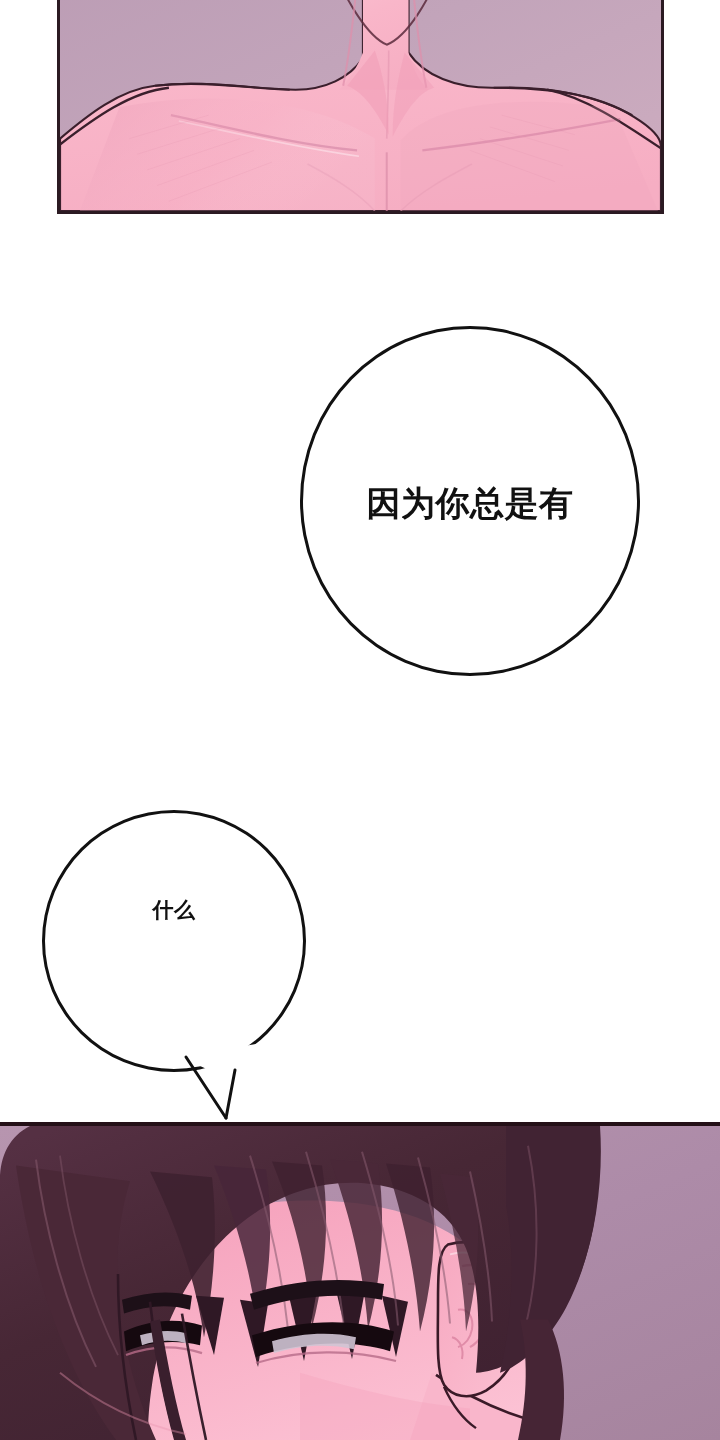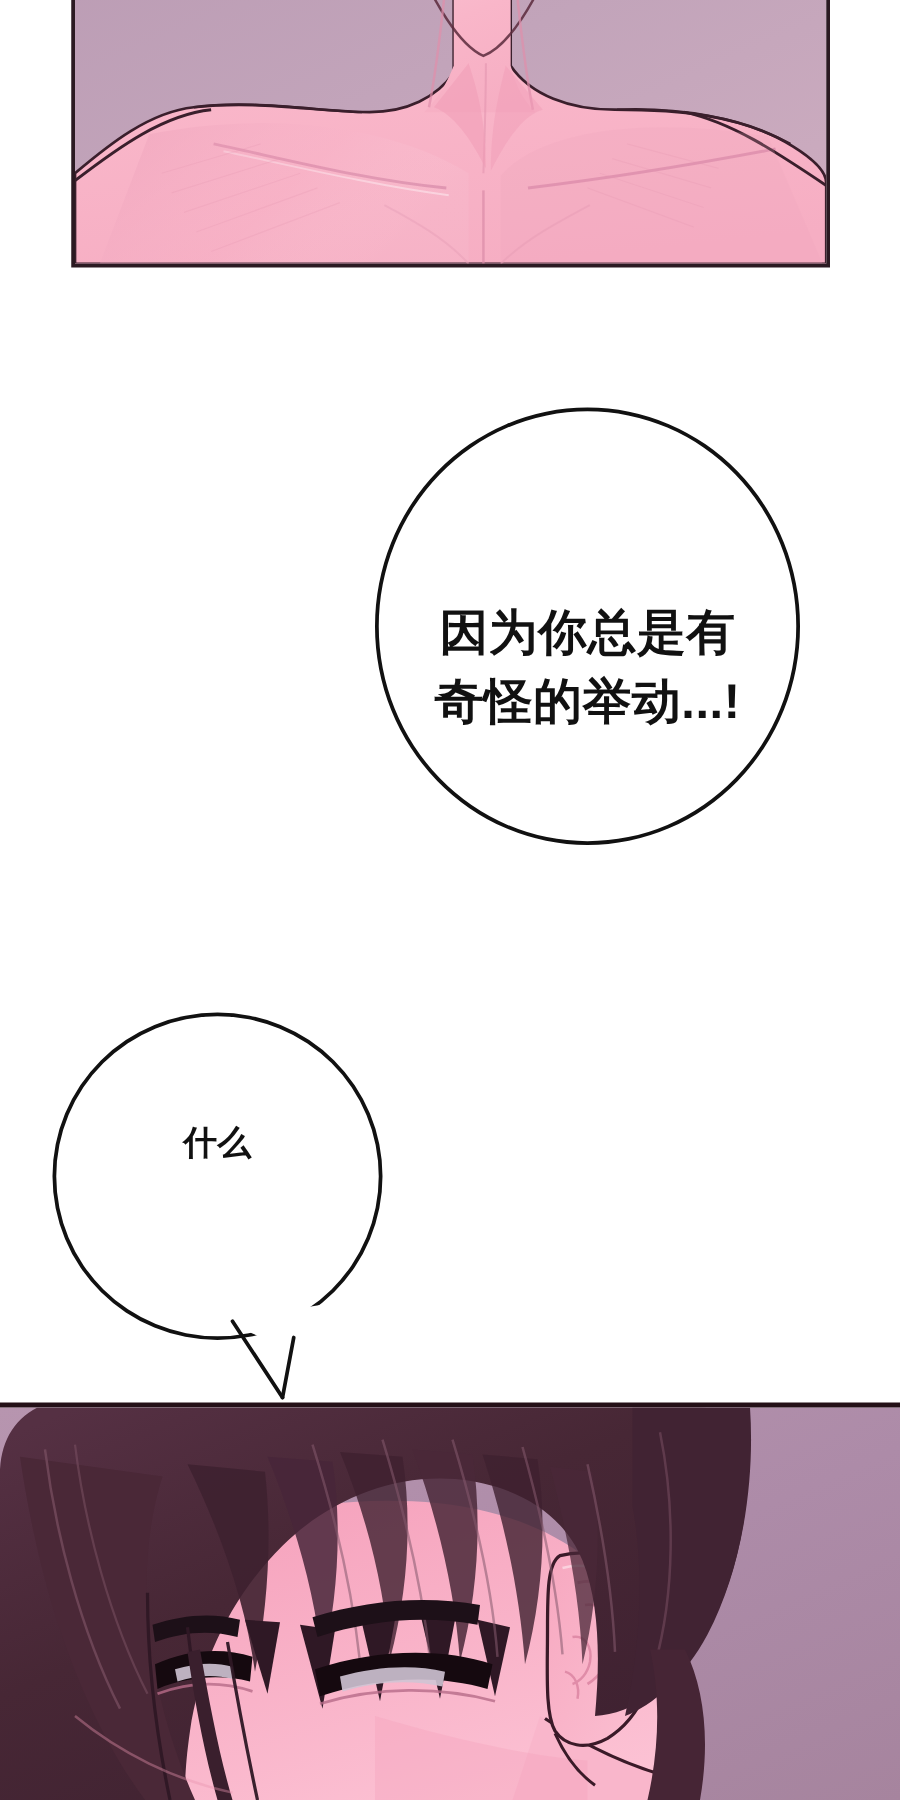--- a/index.html
+++ b/index.html
@@ -76,31 +76,31 @@
   }
 
   #bubble-1 {
     left: 300px;
     top: 326px;
     width: 340px;
     height: 350px;
     padding-top: 150px;
     justify-content: flex-start;
   }
-  #bubble-1 .line { font-size: 39px; }
+  #bubble-1 .line { font-size: 34px; }
 
   #bubble-2 {
     left: 42px;
     top: 810px;
     width: 264px;
     height: 262px;
     padding-top: 82px;
     justify-content: flex-start;
   }
-  #bubble-2 .line { font-size: 27px; }
+  #bubble-2 .line { font-size: 21px; }
 
   
   #tail-2 {
     position: absolute;
     left: 150px;
     top: 1030px;
     width: 140px;
     height: 100px;
     overflow: visible;
   }
@@ -184,21 +184,20 @@
         <path d="M508,228 L424,200"></path>
           <path d="M500,244 L414,212"></path>
       </g>
 
       <rect x="303" y="-22" width="50" height="26" rx="6" fill="#ef8ba6" stroke="#d4738e" stroke-width="1.4"></rect>
     </svg>
   </div>
 
   <div class="bubble" id="bubble-1">
     <div class="line">因为你总是有</div>
-    <div class="line">奇怪的举动...!</div>
   </div>
 
   <div class="bubble" id="bubble-2">
     <div class="line">什么</div>
   </div>
 
   <svg id="tail-2" viewBox="0 0 140 100">
     <path d="M34,26 C44,34 56,40 70,42 L76,86 L84,40 C98,34 110,24 118,12" fill="#ffffff" stroke="none"></path>
     <path d="M36,27 L76,88" fill="none" stroke="#111111" stroke-width="3" stroke-linecap="round"></path>
     <path d="M76,88 L85,40" fill="none" stroke="#111111" stroke-width="3" stroke-linecap="round"></path>

